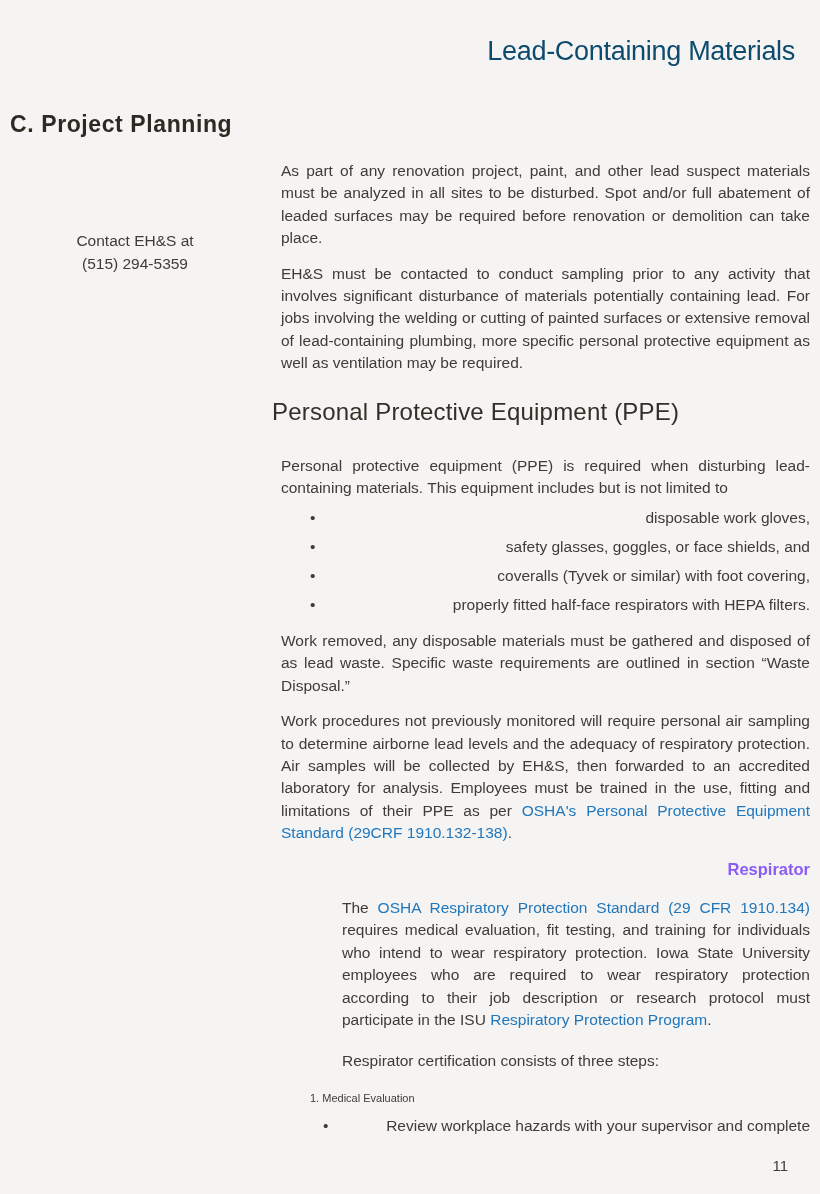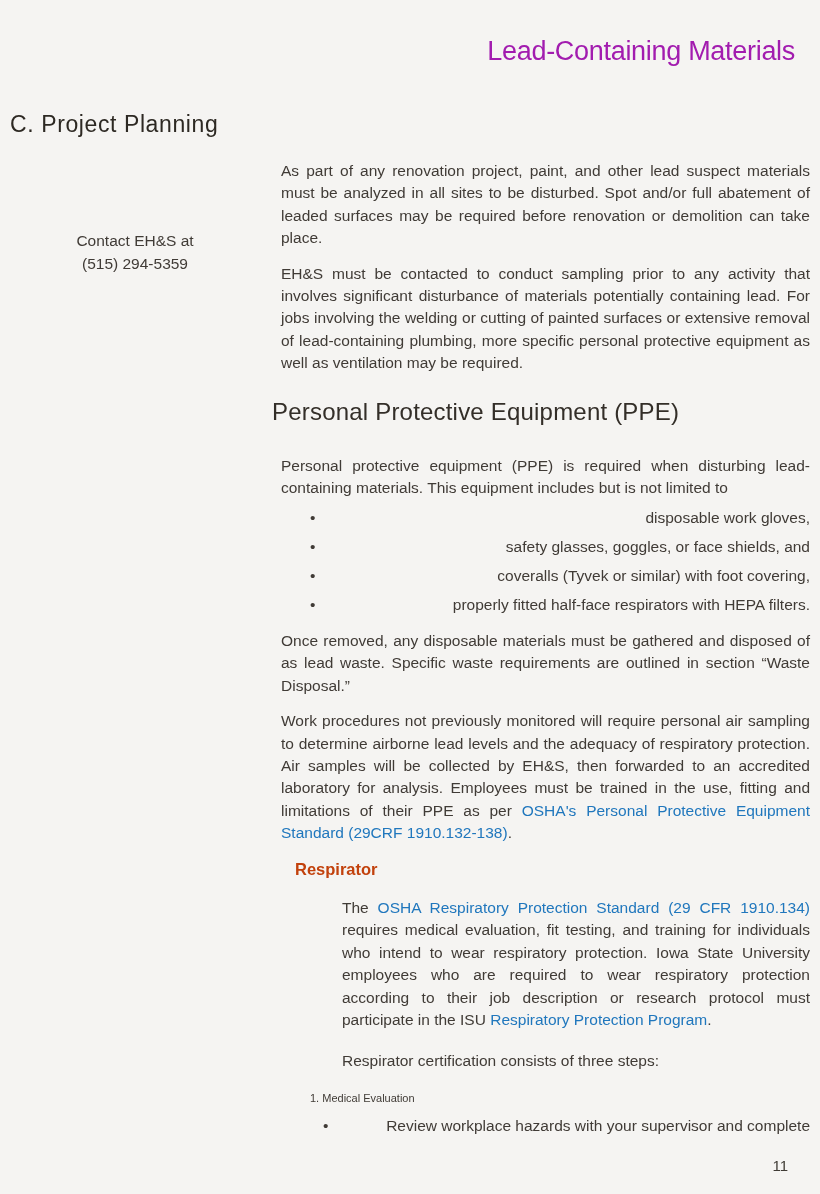--- a/index.html
+++ b/index.html
@@ -14,26 +14,26 @@
     position: relative;
     width: 820px; height: 1194px;
     overflow: hidden;
   }
   .page-title {
     text-align: right;
     padding: 36px 25px 0 0;
     font-size: 27px;
     font-weight: 400;
     letter-spacing: -0.3px;
-    color: #a21caf;
+    color: #0c4a6e;
   }
   .section-heading {
     margin: 44px 0 0 10px;
     font-size: 23px;
-    font-weight: normal;
+    font-weight: bold;
     letter-spacing: 0.6px;
     color: #2d2923;
   }
   .content {
     display: flex;
     margin-top: 22px;
   }
   .left-col { width: 272px; flex: none; }
   .contact-note {
     margin-top: 69px;
@@ -74,22 +74,22 @@
     content: "\2022";
     position: absolute;
     left: 38px;
   }
   .after-list { margin-top: 14px; }
   .respirator-heading {
     margin: 8px 0 17px;
     padding-left: 23px;
     font-size: 16.5px;
     font-weight: bold;
-    color: #c2410c;
-    text-align: left;
+    color: #8b5cf6;
+    text-align: right;
   }
   .resp-indent { padding-left: 38px; }
   .resp-indent .body-p { padding-left: 0; margin-left: 32px; }
   .steps-intro { margin-top: 18px; }
   .step-label {
     margin: 15px 0 10px;
     font-size: 11px;
     text-align: left;
   }
   .sub-bullets { margin-top: -4px; }
@@ -131,21 +131,21 @@
 
       <p class="body-p">Personal protective equipment (PPE) is required when disturbing lead-containing materials. This equipment includes but is not limited to</p>
 
       <ul class="bullet-list">
         <li>disposable work gloves,</li>
         <li>safety glasses, goggles, or face shields, and</li>
         <li>coveralls (Tyvek or similar) with foot covering,</li>
         <li>properly fitted half-face respirators with HEPA filters.</li>
       </ul>
 
-      <p class="body-p after-list">Once removed, any disposable materials must be gathered and disposed of as lead waste. Specific waste requirements are outlined in section “Waste Disposal.”</p>
+      <p class="body-p after-list">Work removed, any disposable materials must be gathered and disposed of as lead waste. Specific waste requirements are outlined in section “Waste Disposal.”</p>
 
       <p class="body-p"><span>Work procedures not previously monitored will require personal air sampling to determine airborne lead levels and the adequacy of respiratory protection. Air samples will be collected by EH&amp;S, then forwarded to an accredited laboratory for analysis. Employees must be trained in the use, fitting and limitations of their PPE as per </span><a class="doc-link">OSHA's Personal Protective Equipment Standard (29CRF 1910.132-138)</a><span>.</span></p>
 
       <section>
         <h3 class="respirator-heading">Respirator</h3>
         <div class="resp-indent">
 
           <p class="body-p"><span>The </span><a class="doc-link">OSHA Respiratory Protection Standard (29 CFR 1910.134)</a><span> requires medical evaluation, fit testing, and training for individuals who intend to wear respiratory protection. Iowa State University employees who are required to wear respiratory protection according to their job description or research protocol must participate in the ISU </span><a class="doc-link">Respiratory Protection Program</a><span>.</span></p>
 
           <p class="body-p steps-intro">Respirator certification consists of three steps:</p>

